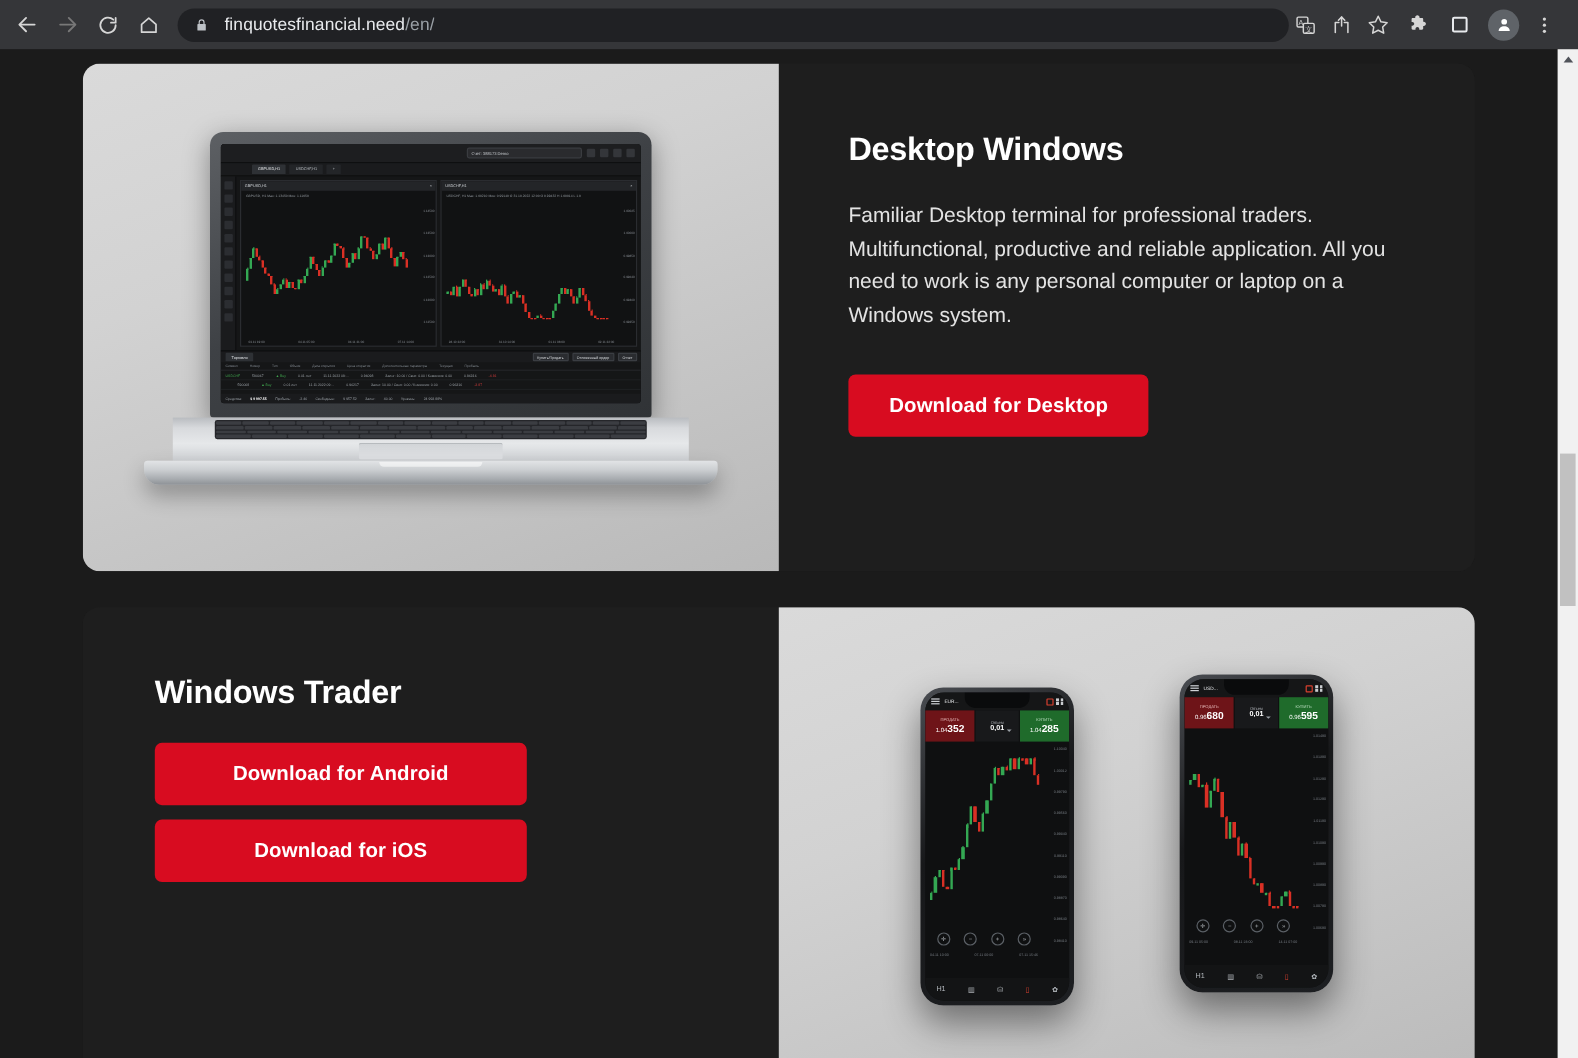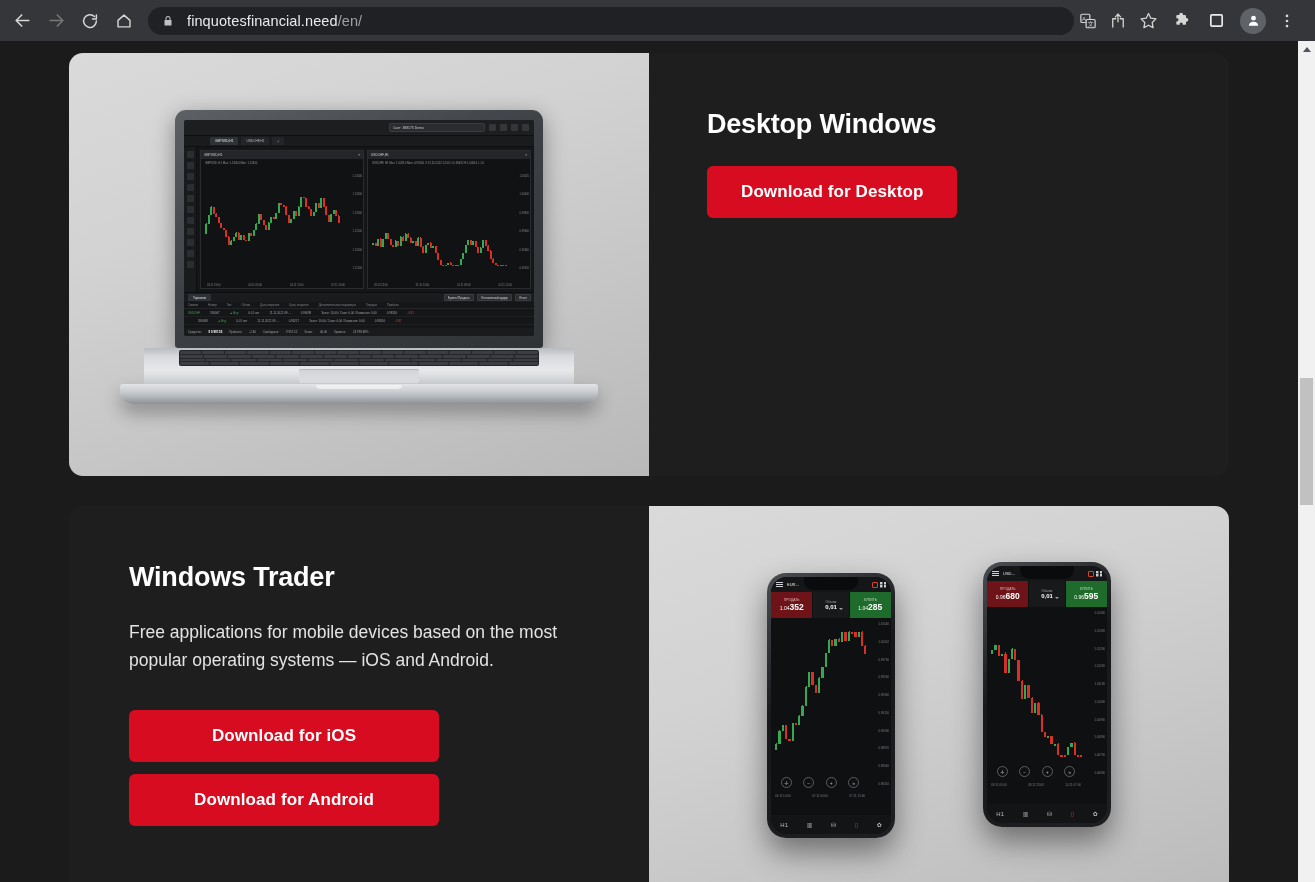--- a/index.html
+++ b/index.html
@@ -955,33 +955,33 @@
                 </div>
               </div>
           <div class="trackpad"></div>
         </div>
         <div class="laptop-base"></div>
       </div>
     </div>
 
     <div class="card-body">
       <h2 class="card-title">Desktop Windows</h2>
+      <p class="card-text">Familiar Desktop terminal for professional traders. Multifunctional, productive and reliable application. All you need to work is any personal computer or laptop on a Windows system.</p>
       <button class="btn-red">Download for Desktop</button>
     </div>
 
   </section>
 
   <section class="feature-card reverse">
 
     <div class="card-body">
       <h2 class="card-title">Windows Trader</h2>
-      <p class="card-text">Free applications for mobile devices based on the most popular operating systems — iOS and Android.</p>
       <div class="btn-stack">
+        <button class="btn-red">Download for Android</button>
         <button class="btn-red">Download for iOS</button>
-        <button class="btn-red">Download for Android</button>
       </div>
     </div>
 
     <div class="card-media">
       <div class="phones">
 
         <div class="phone" style="left:118px; top:67px;">
           <div class="phone-inner">
             <div class="notch"></div>
             <div class="ph-bar">

